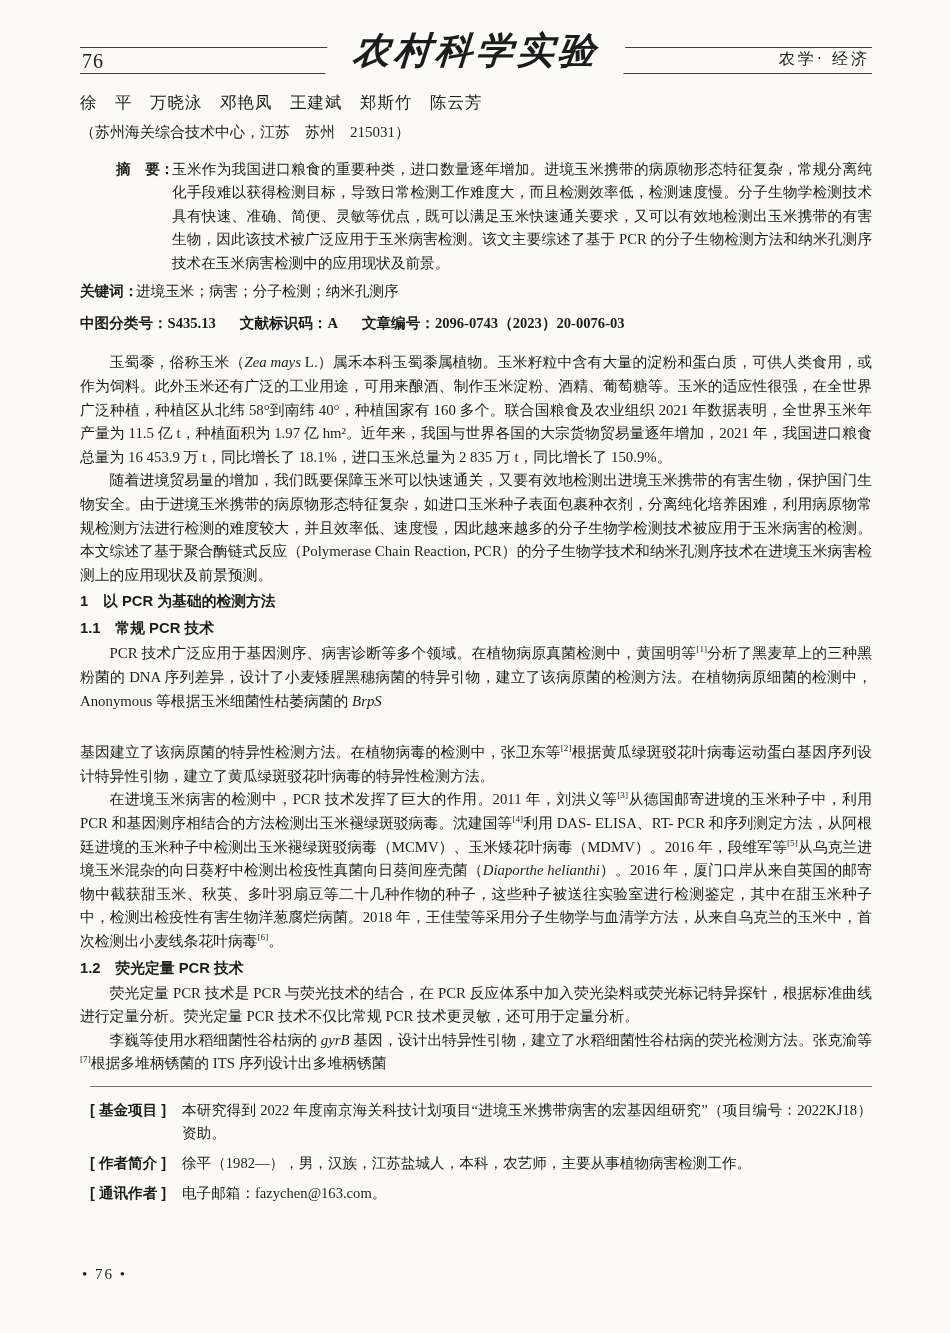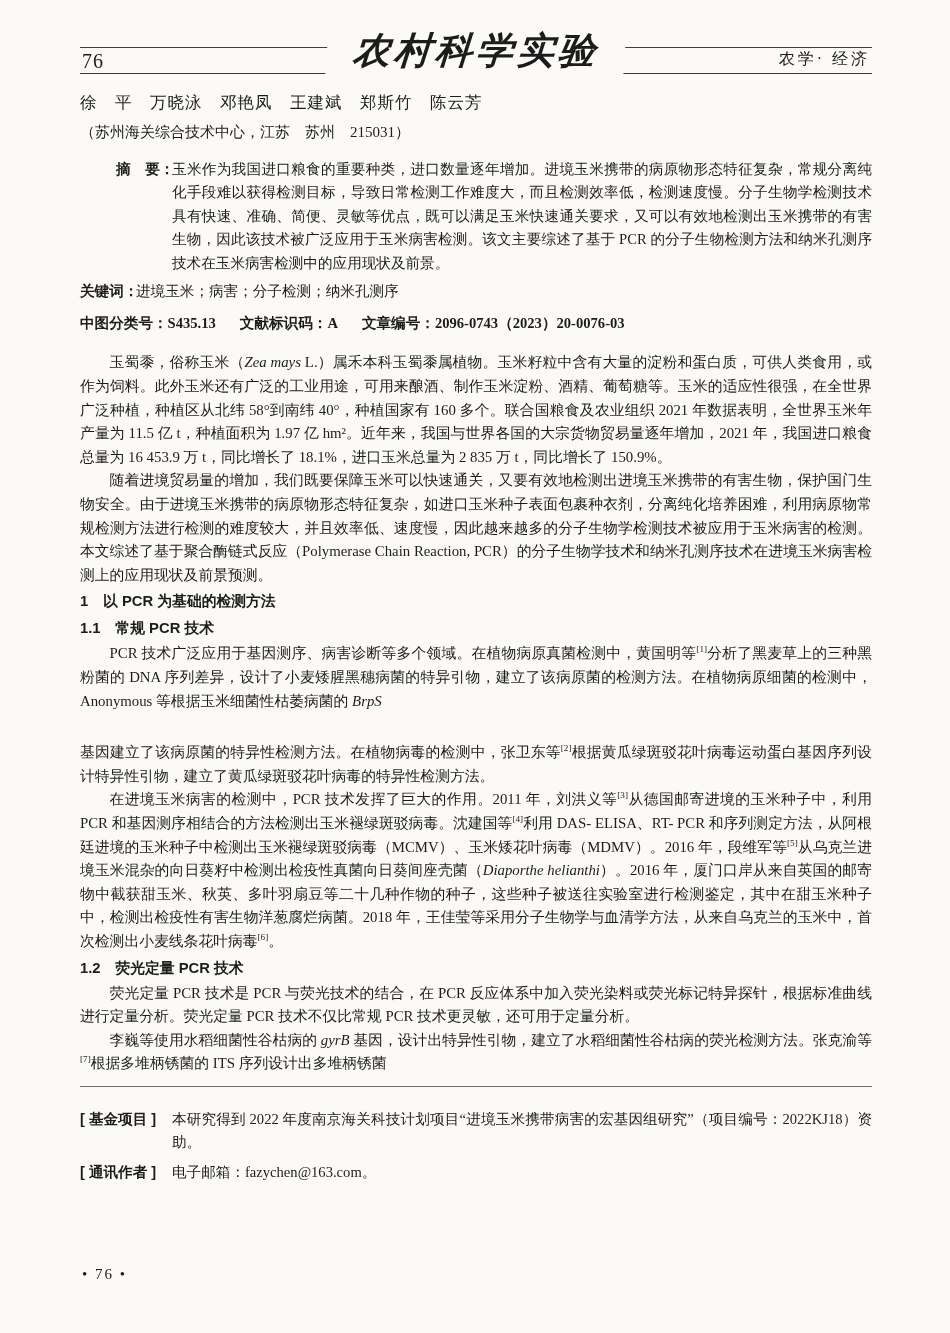--- a/index.html
+++ b/index.html
@@ -66,22 +66,22 @@
   .sec-heading{
     font-family:Liberation Sans, sans-serif;
     font-weight:700; font-size:14.8px; line-height:25px;
     margin:2px 0 1px; text-align:left;
   }
   sup.ref{ font-size:0.62em; vertical-align:super; line-height:0; }
   i{ font-style:italic; }
   
   .footnotes{
     border-top:1px solid #6f6f6f;
-    margin-top:10px; padding-top:21px;
-    font-size:14.6px; line-height:23.6px;
+    margin-top:10px; padding-top:12px;
+    font-size:14.6px; line-height:23.6px;margin-left:10px;
   }
   .fn{ position:relative; padding-left:92px; text-align:justify; margin-bottom:6px; }
   .fn-label{
     position:absolute; left:0; top:0;
     font-family:"Liberation Sans","DejaVu Sans",sans-serif;
     font-weight:700; white-space:nowrap;
   }
   .fn-line2{ display:block; }
   
   .bottom-pagenum{
@@ -148,20 +148,24 @@
     </section>
 
   </main>
 
   <footer class="footnotes">
     <div class="fn">
       <span class="fn-label">[ 基金项目 ]</span>
       <span class="fn-text rich">本研究得到 2022 年度南京海关科技计划项目“进境玉米携带病害的宏基因组研究”（项目编号：2022KJ18）资助。</span>
     </div>
     <div class="fn">
+      <span class="fn-label">[ 作者简介 ]</span>
+      <span class="fn-text rich">徐平（1982—），男，汉族，江苏盐城人，本科，农艺师，主要从事植物病害检测工作。</span>
+    </div>
+    <div class="fn">
       <span class="fn-label">[ 通讯作者 ]</span>
       <span class="fn-line2">电子邮箱：fazychen@163.com。</span>
     </div>
   </footer>
 
   <div class="bottom-pagenum">• 76 •</div>
 
 </div>
 
 </body></html>

